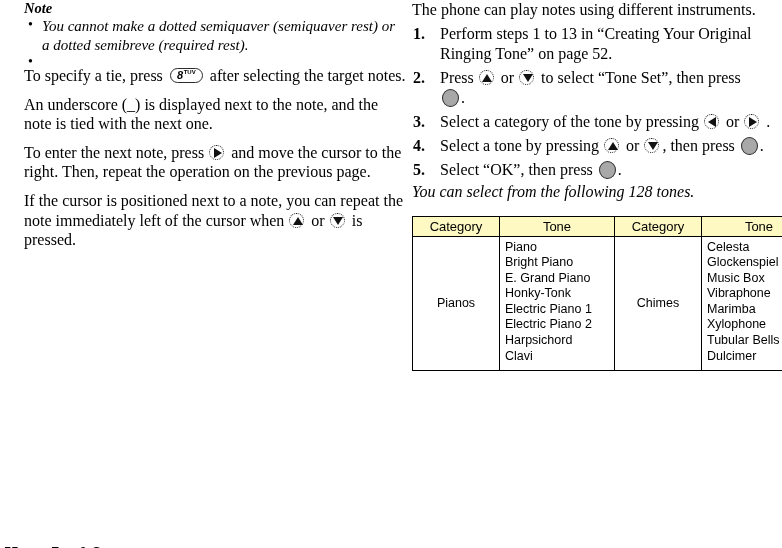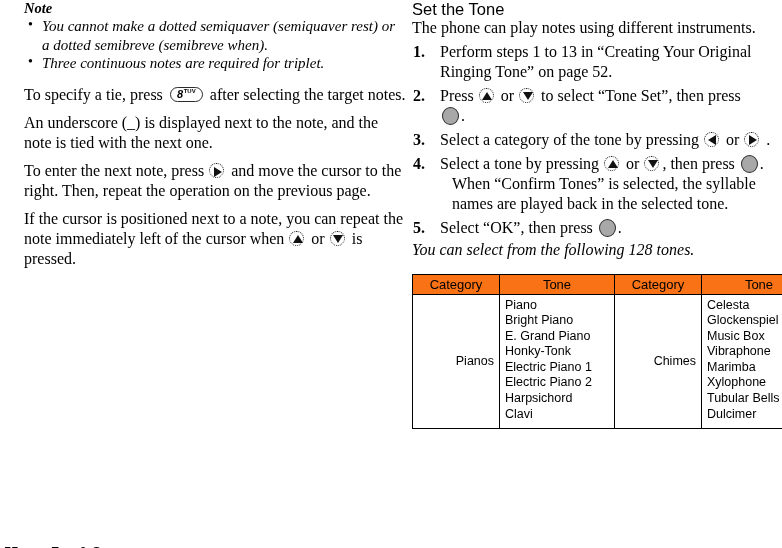--- a/index.html
+++ b/index.html
@@ -235,28 +235,28 @@
   }
   table.tone-table th,
   table.tone-table td {
     border: 1px solid #000;
     padding: 1px 5px;
     text-align: left;
     vertical-align: middle;
     font-weight: normal;
   }
   table.tone-table thead th {
-    background: #f97316;
+    background: #fef9c3;
     text-align: center;
     font-size: 13px;
     line-height: 17px;
     padding: 1px 4px;
   }
   table.tone-table td.cat {
-    text-align: right;
+    text-align: center;
     line-height: 15.5px;
   }
   table.tone-table td.tones {
     line-height: 15.6px;
     padding-top: 3px;
     padding-bottom: 6px;
   }
   .colw1 { width: 78px; }
   .colw2 { width: 106px; }
   .colw3 { width: 78px; }
@@ -289,25 +289,24 @@
 
 <div class="page">
 
   <div class="col-left">
 
     <div class="note-head">Note</div>
 
     <ul class="note-list">
       <li>
         <span class="bullet">•</span>
-        <span>You cannot make a dotted semiquaver (semiquaver rest) or a dotted semibreve (semibreve when).</span>
+        <span>You cannot make a dotted semiquaver (semiquaver rest) or a dotted semibreve (required rest).</span>
       </li>
       <li>
         <span class="bullet">•</span>
-        <span>Three continuous notes are required for triplet.</span>
       </li>
     </ul>
 
     <p class="body first">
       <span>To specify a tie, press</span>
       <span class="numkey icon"><span class="d">8</span><span class="l">TUV</span></span>
       <span>after selecting the target notes.</span>
     </p>
 
     <p class="body">An underscore (_) is displayed next to the note, and the note is tied with the next one.</p>
@@ -323,21 +322,20 @@
       <span class="dirkey up icon"><span class="ring"></span><span class="tri"></span></span>
       <span>or</span>
       <span class="dirkey down icon"><span class="ring"></span><span class="tri"></span></span>
       <span>is pressed.</span>
     </p>
 
   </div>
 
   <div class="col-right">
 
-    <div class="sec-head">Set the Tone</div>
     <div class="lead">The phone can play notes using different instruments.</div>
 
     <ol class="steps">
 
       <li>
         <span class="num">1.</span>
         <span>Perform steps 1 to 13 in “Creating Your Original Ringing Tone” on page 52.</span>
       </li>
 
       <li>
@@ -359,21 +357,20 @@
         <span>.</span>
       </li>
 
       <li>
         <span class="num">4.</span>
         <span>Select a tone by pressing</span>
         <span class="dirkey up icon"><span class="ring"></span><span class="tri"></span></span>
         <span>or</span>
         <span class="dirkey down icon"><span class="ring"></span><span class="tri"></span></span><span>, then press</span>
         <span class="centerkey icon"></span><span>.</span>
-        <span class="substep">When “Confirm Tones” is selected, the syllable names are played back in the selected tone.</span>
       </li>
 
       <li>
         <span class="num">5.</span>
         <span>Select “OK”, then press</span>
         <span class="centerkey icon"></span><span>.</span>
       </li>
 
     </ol>
 

